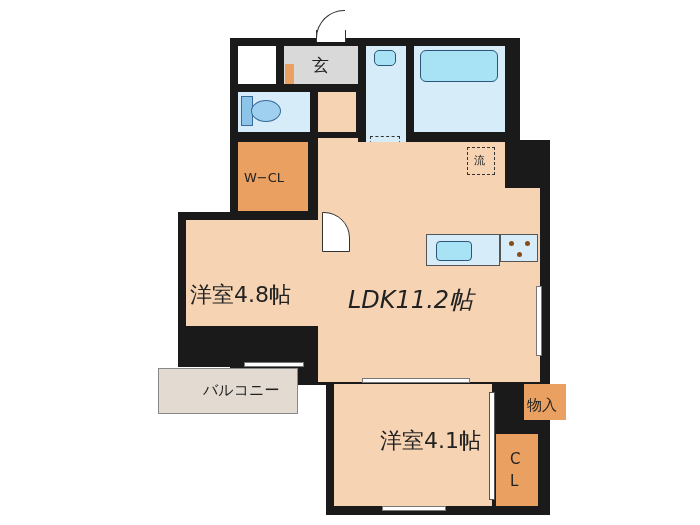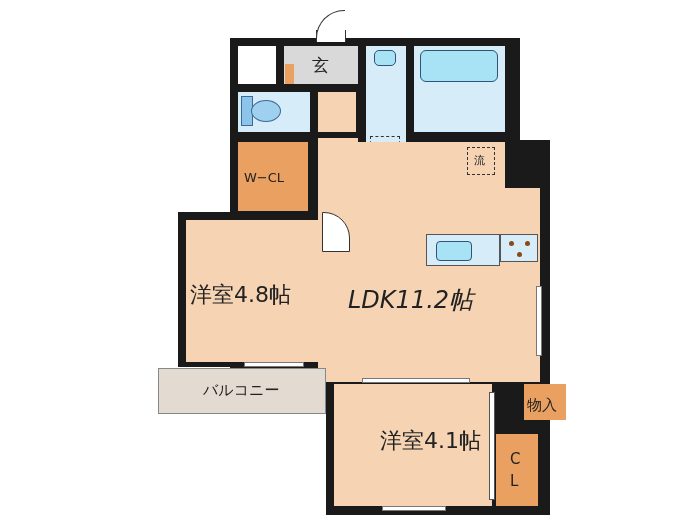--- a/index.html
+++ b/index.html
@@ -69,26 +69,26 @@
       <div class="abs" style="left:24px;top:6px;width:5px;height:5px;border-radius:50%;background:#8a4a16;"></div>
       <div class="abs" style="left:16px;top:17px;width:5px;height:5px;border-radius:50%;background:#8a4a16;"></div>
     </div>
   </div>
   <div class="abs" style="left:467px;top:147px;width:28px;height:28px;border:1.5px dashed #333;">
     <span class="label" style="left:6px;top:5px;font-size:11px;">流</span>
   </div>
   <span class="label" style="left:348px;top:284px;font-size:24px;font-style:italic;">LDK11.2帖</span>
   <div class="abs win" style="left:536px;top:286px;width:6px;height:70px;"></div>
 
-  <div class="abs room" style="left:186px;top:220px;width:142px;height:142px;">
+  <div class="abs room" style="left:186px;top:220px;width:142px;height:106px;">
     <span class="label" style="left:4px;top:60px;font-size:22px;">洋室4.8帖</span>
   </div>
   <div class="door-arc" style="left:322px;top:212px;width:26px;height:38px;border-radius:0 26px 0 0;"></div>
 
-  <div class="abs balc" style="left:158px;top:368px;width:168px;height:46px;font-family:Liberation Mono, monospace;">
+  <div class="abs balc" style="left:158px;top:368px;width:140px;height:46px;font-family:Liberation Mono, monospace;">
     <span class="label" style="left:44px;top:12px;font-size:15px;">バルコニー</span>
   </div>
   <div class="abs win" style="left:244px;top:362px;width:60px;height:5px;"></div>
 
   <div class="abs room" style="left:334px;top:384px;width:158px;height:122px;">
     <span class="label" style="left:14px;top:42px;font-size:22px;margin-left:32px;">洋室4.1帖</span>
   </div>
   <div class="abs win" style="left:362px;top:378px;width:108px;height:5px;"></div>
   <div class="abs win" style="left:382px;top:506px;width:64px;height:5px;"></div>
 

